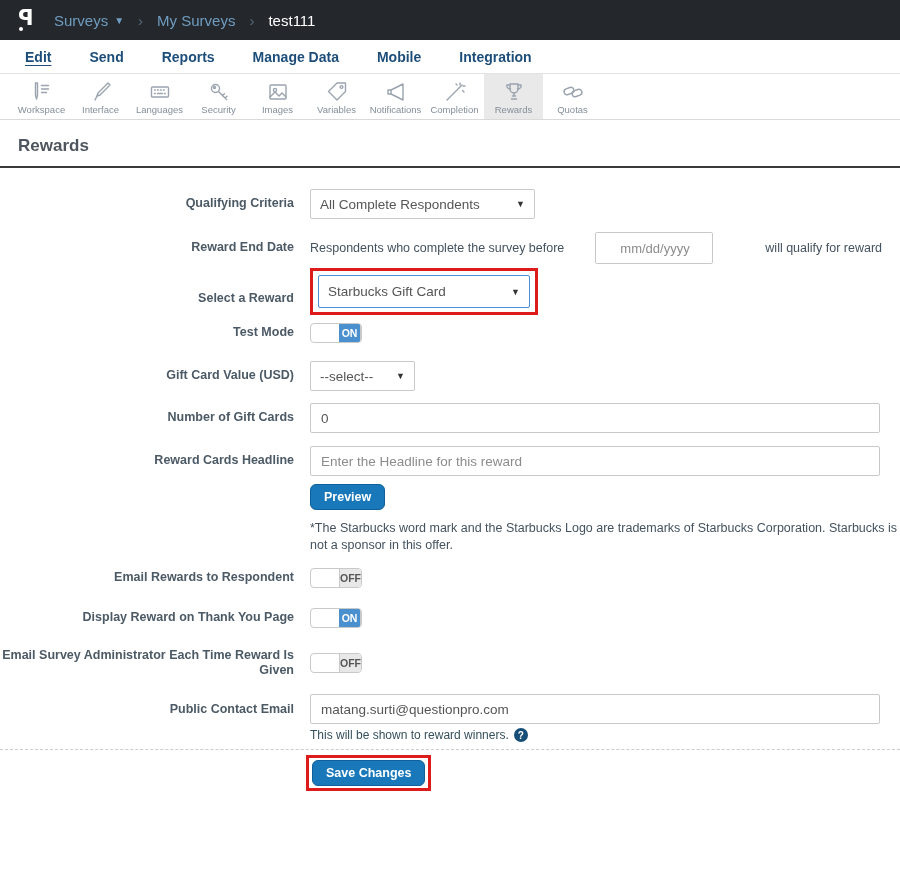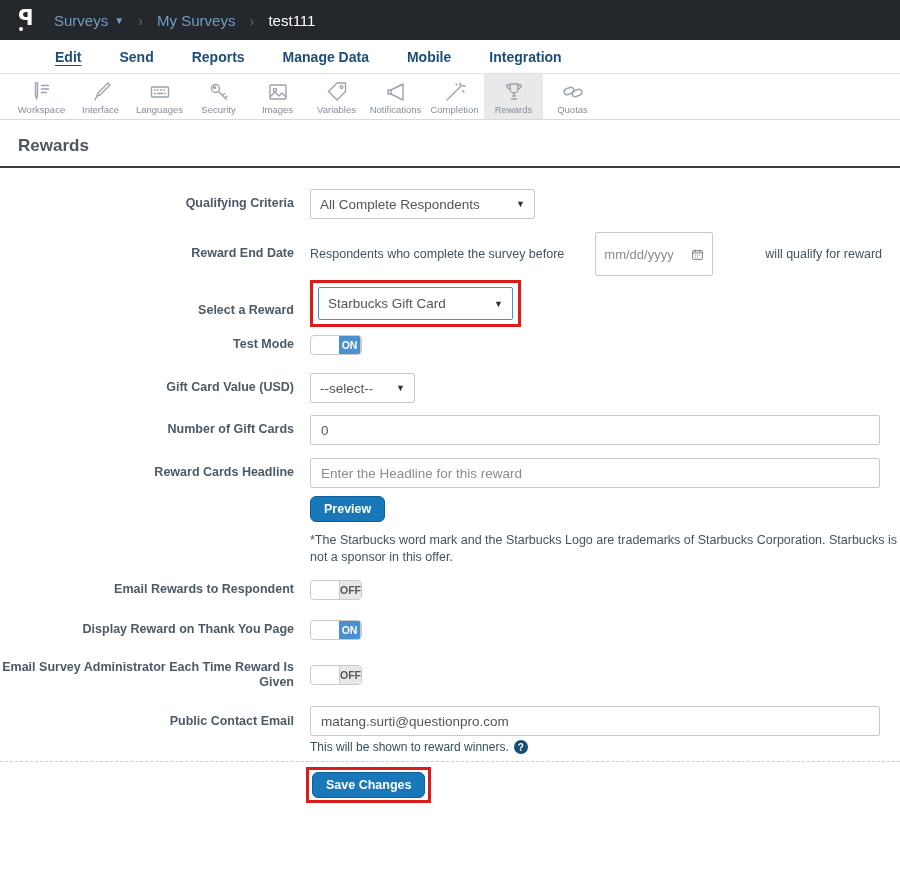--- a/index.html
+++ b/index.html
@@ -14,21 +14,21 @@
   .logo-dot { position:absolute; left:5px; bottom:2px; width:4px; height:4px; border-radius:50%; background:#fff; }
   .crumb { color:#6f9dc0; font-size:15px; cursor:pointer; text-decoration:none; }
   .crumb-current { color:#ffffff; font-size:15px; }
   .crumb-caret { color:#6f9dc0; font-size:10px; margin-left:6px; }
   .crumb-sep { color:#55697c; font-size:15px; margin:0 14px; }
 
   
   .tabbar { height:34px; background:#fff; border-bottom:1px solid #e2e2e2;
     display:flex; align-items:center; padding:0 25px; }
   .tab { color:#1d4e79; font-size:14px; font-weight:bold; margin-right:38px; cursor:pointer; }
-  .tab.active { text-decoration:underline; text-underline-offset:3px;margin-left:30px; }
+  .tab.active { text-decoration:underline; text-underline-offset:3px; }
 
   
   .toolbar { height:46px; background:#fff; border-bottom:1px solid #d9d9d9;
     display:flex; align-items:stretch; padding:0 12px; }
   .tool { width:59px; display:flex; flex-direction:column; align-items:center;
     justify-content:center; gap:0; cursor:pointer; padding-top:2px; }
   .tool.active { background:#e9e9e9; }
   .tool svg { width:24px; height:24px; stroke:#9aa3ae; fill:none; stroke-width:1.4;
     stroke-linecap:round; stroke-linejoin:round; }
   .tool-label { font-size:9.5px; color:#848e99; white-space:nowrap; }
@@ -50,22 +50,22 @@
     display:flex; align-items:center; justify-content:space-between; padding:0 9px;
     font-size:13.5px; color:#555; cursor:pointer; }
   .select-box .arrow { font-size:9px; color:#333; margin-left:14px; }
 
   input[type=text], textarea { border:1px solid #c9c9c9; border-radius:2px; font-size:13.5px;
     color:#555; padding:0 10px; font-family:"Liberation Sans", sans-serif; outline:none; }
   input::placeholder, textarea::placeholder { color:#8c8c8c; opacity:1; }
   .txt-wide { width:570px; height:30px; }
   textarea.msg { width:570px; height:110px; padding:8px 10px; resize:both; }
 
-  .date-box { width:118px; height:44px; border:1px solid #c9c9c9; border-radius:2px;
-    display:flex; align-items:center; justify-content:space-between; padding:0 8px; cursor:text; }
+  .date-box { width:118px; height:32px; border:1px solid #c9c9c9; border-radius:2px;
+    display:flex; align-items:center; justify-content:space-between; padding:0 24px; cursor:text; }
   .date-ph { font-size:13px; color:#8c8c8c; }
   .date-box svg { width:13px; height:13px; stroke:#555; fill:none; stroke-width:1.4; }
 
   .inline-note { font-size:12.5px; color:#44525f; }
 
   .toggle { display:flex; width:52px; height:20px; border:1px solid #c9c9c9; border-radius:4px;
     overflow:hidden; background:#fff; cursor:pointer; font-size:10.5px; font-weight:bold;padding-left:28px; }
   .toggle .seg { display:flex; align-items:center; justify-content:center; height:100%; }
   .toggle.on .state { width:31px; background:#4a90cf; color:#fff; }
   .toggle.on .knob { flex:1; background:#fff; border-left:1px solid #c9c9c9; }
@@ -222,21 +222,21 @@
           </svg>
       </div>
       <span class="inline-note" style="margin-left:52px">will qualify for reward</span>
     </div>
   </div>
 
   <div class="row mb8">
     <div class="lbl" style="padding-top:15px">Select a Reward</div>
     <div class="ctrl">
       <div class="red-box">
-        <div class="select-box" style="width:195px;height:33px;border:1px solid #4a90d9">
+        <div class="select-box" style="width:212px;height:33px;border:1px solid #4a90d9">
           <span>Starbucks Gift Card</span>
           <span class="arrow">▼</span>
         </div>
       </div>
     </div>
   </div>
 
   <div class="row mb18">
     <div class="lbl">Test Mode</div>
     <div class="ctrl">

